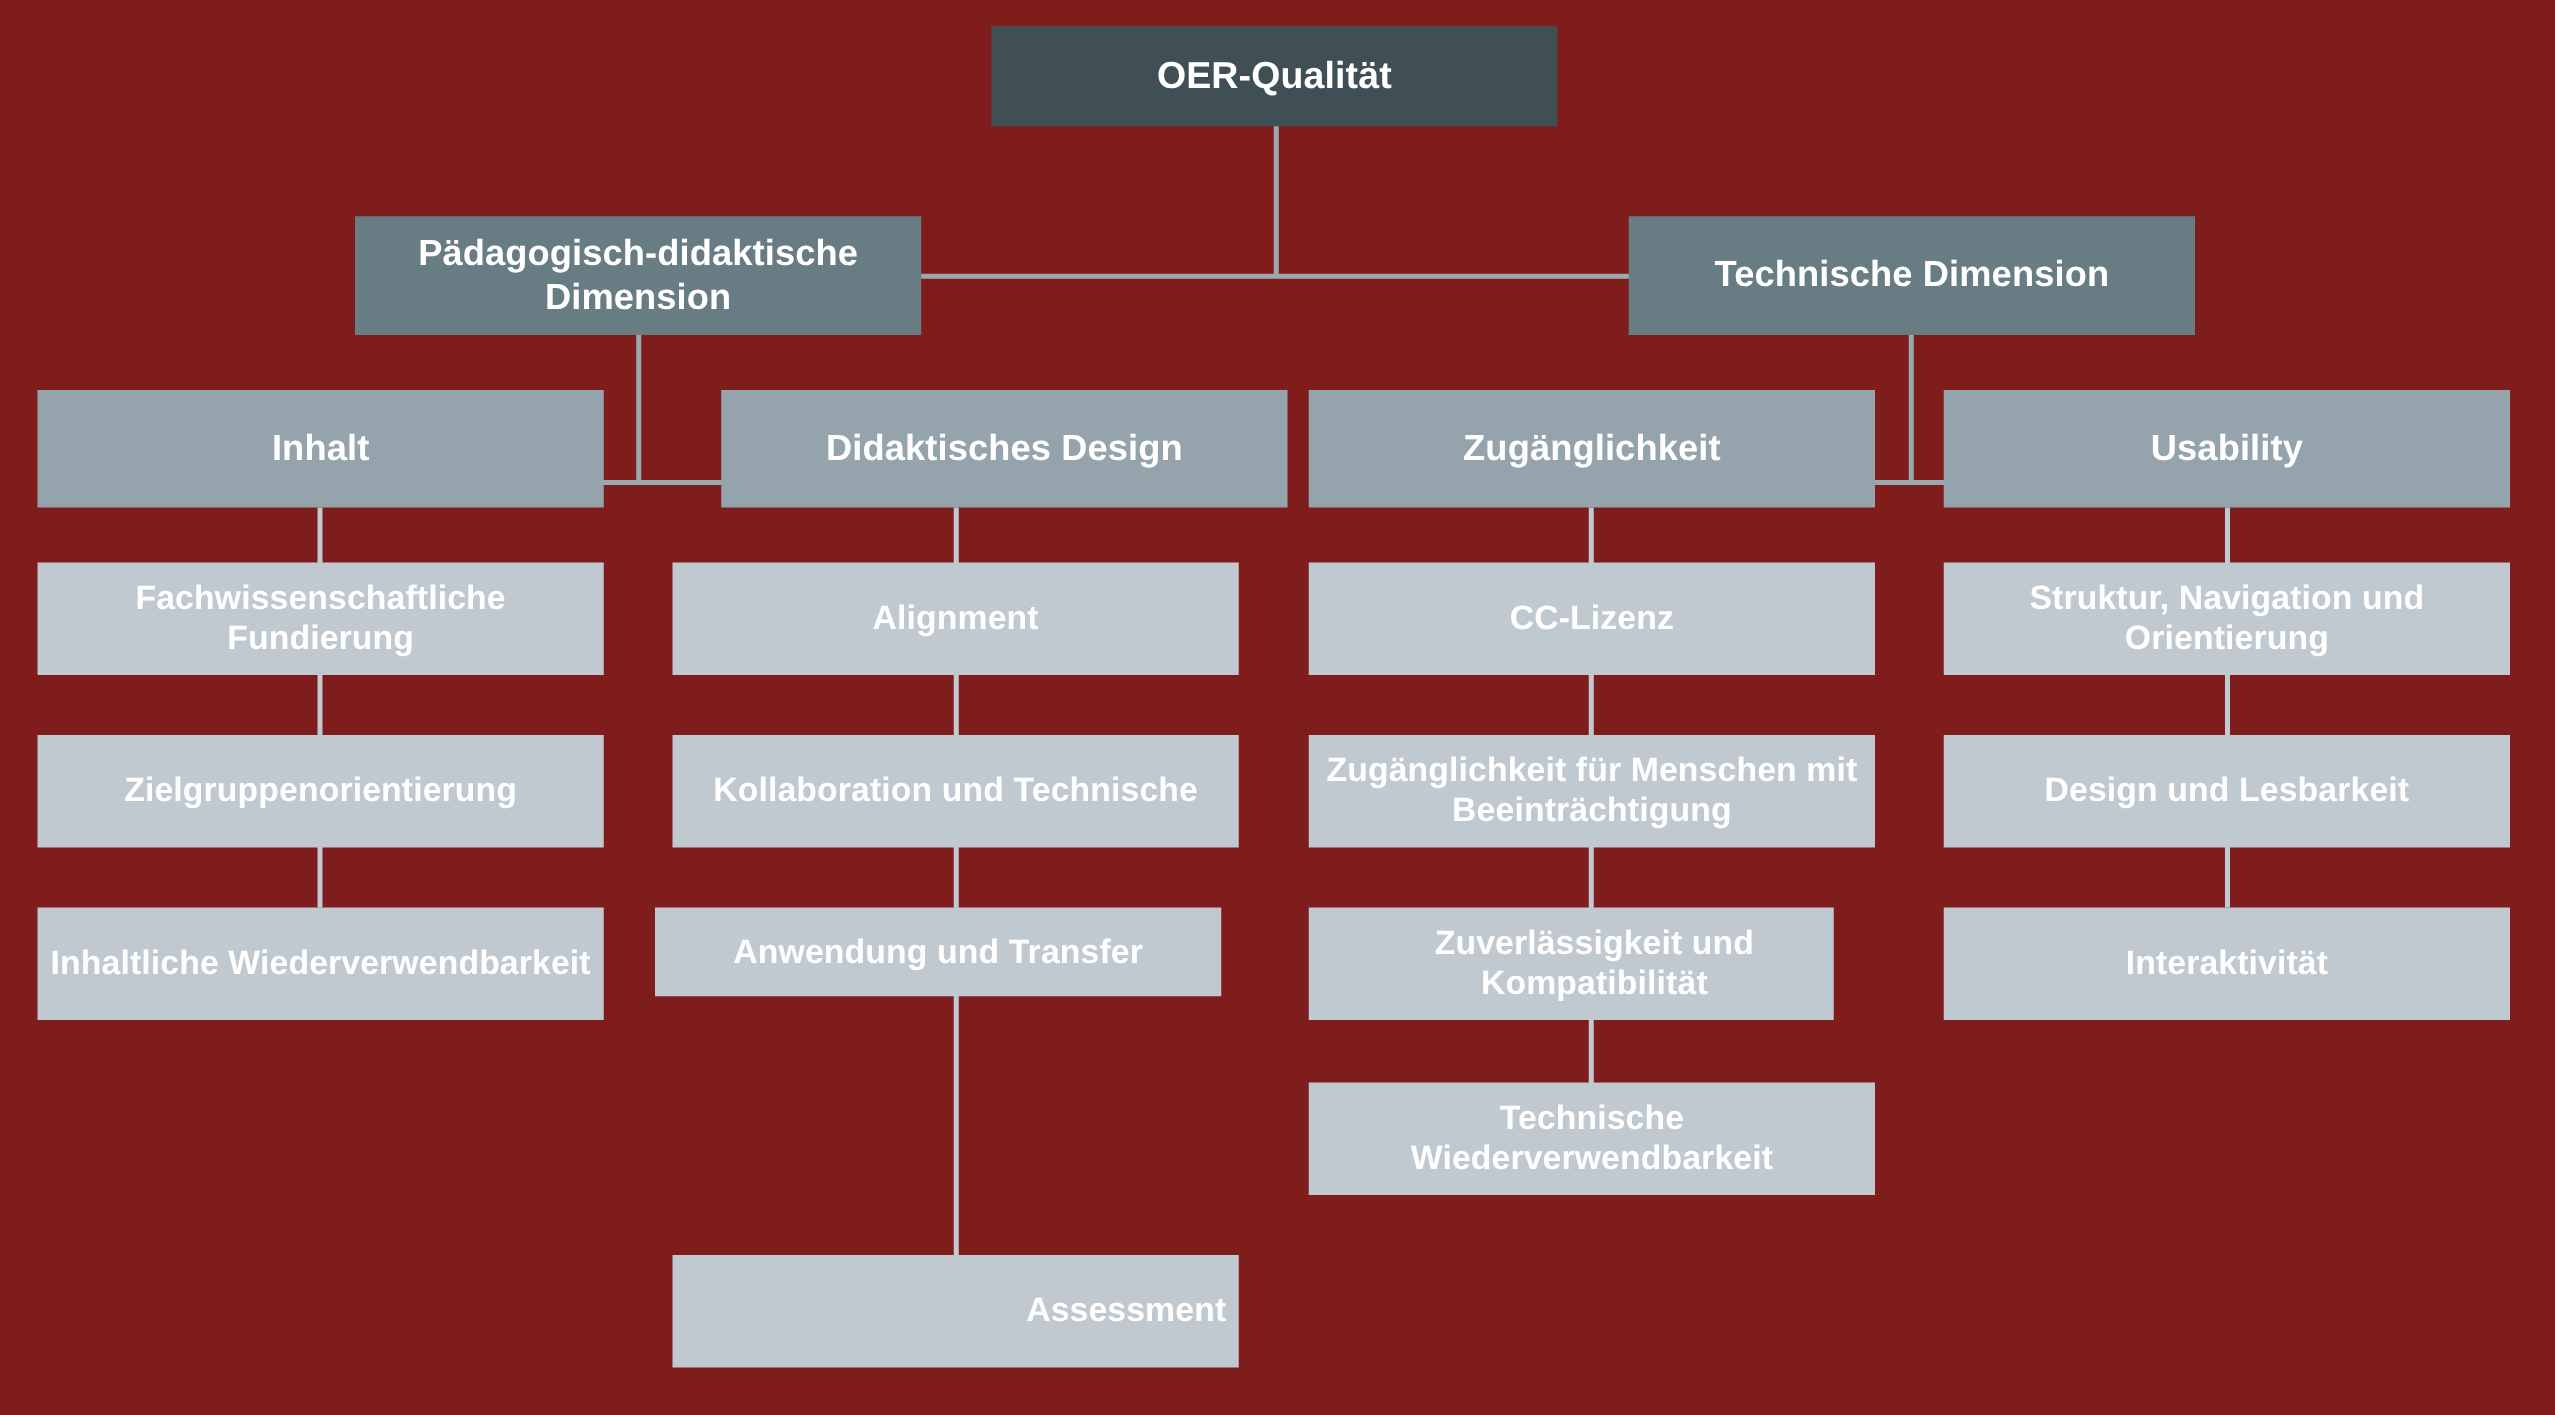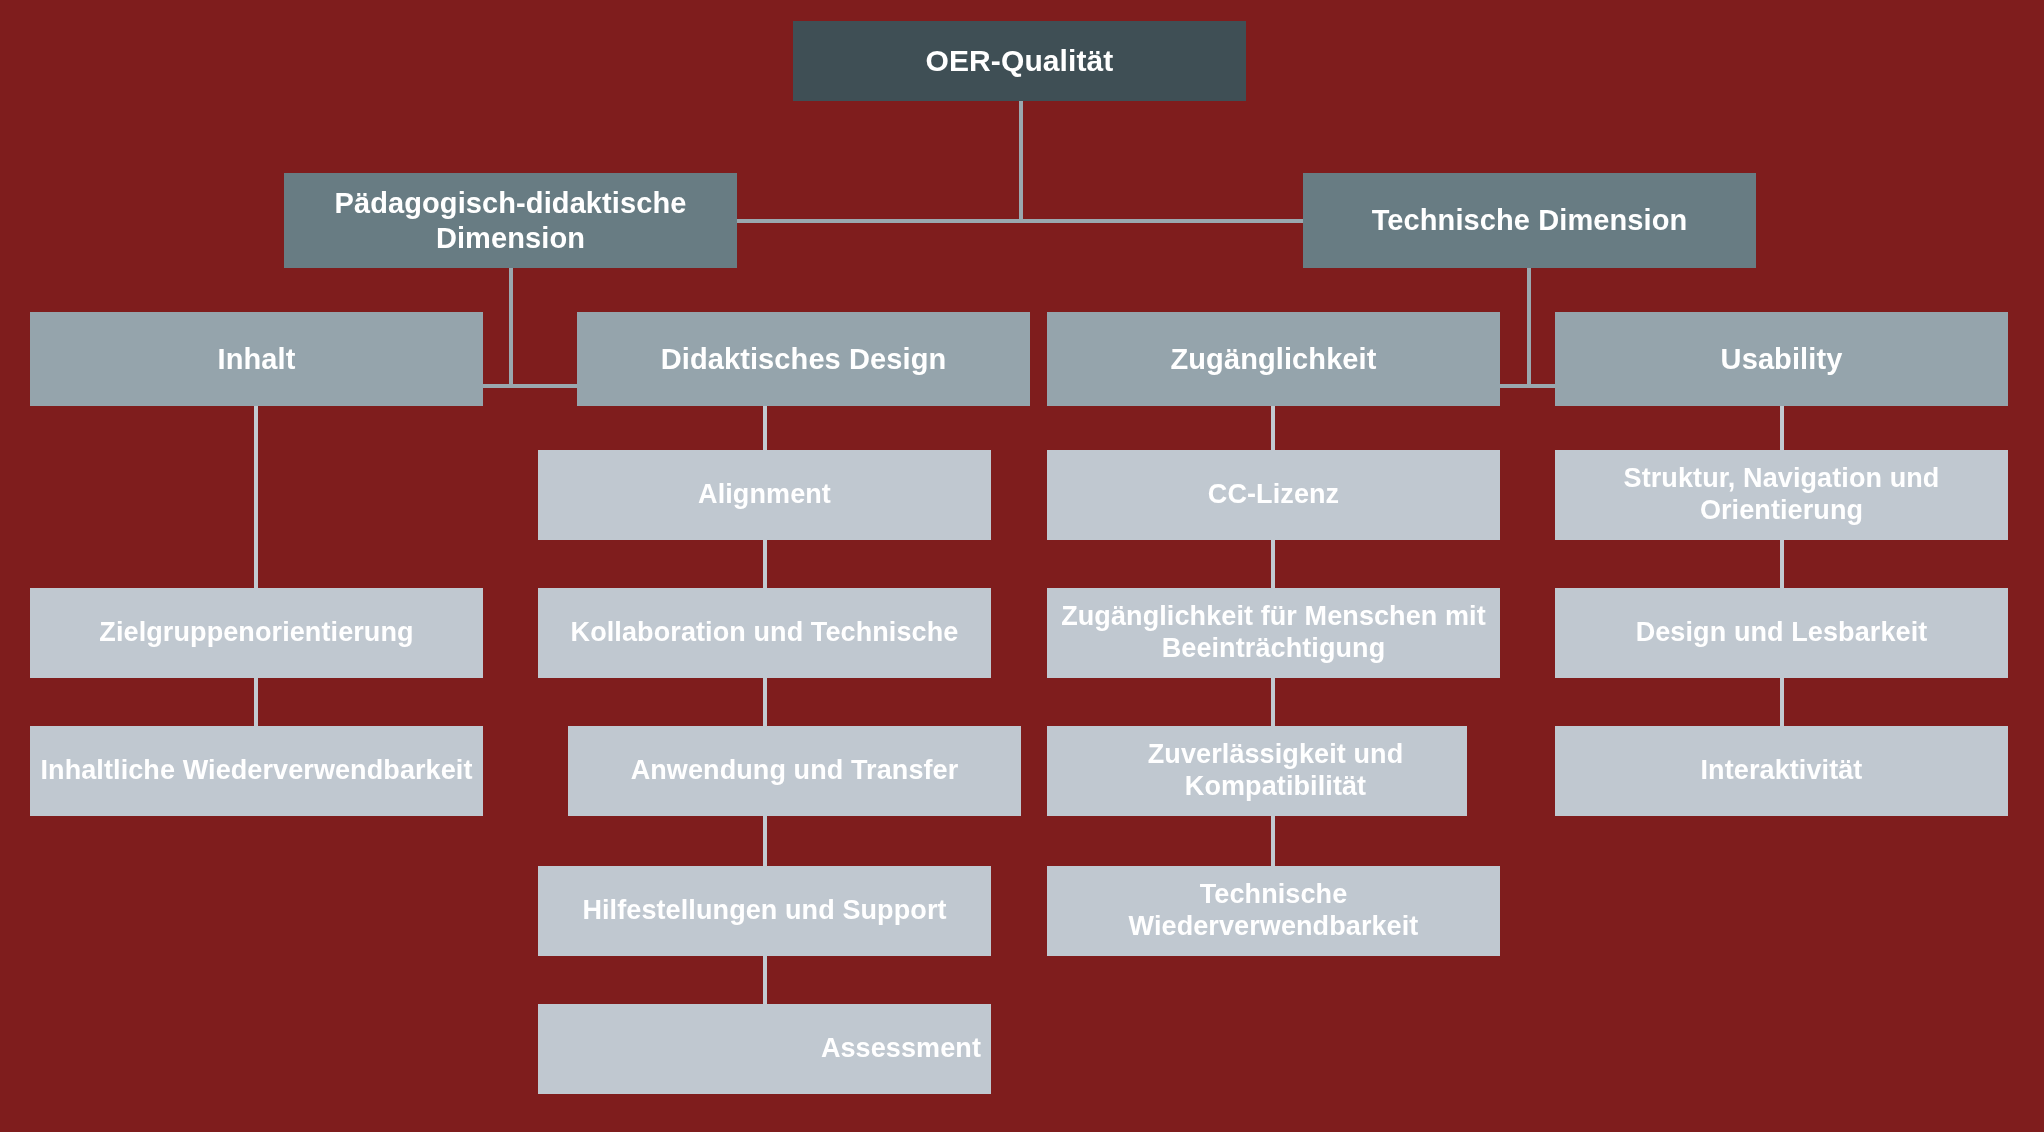--- a/index.html
+++ b/index.html
@@ -91,38 +91,38 @@
   </div>
 
   <div class="node lvl-cat" style="left:1047px; top:312px; width:453px; height:94px;">
     <span class="txt">Zugänglichkeit</span>
   </div>
 
   <div class="node lvl-cat" style="left:1555px; top:312px; width:453px; height:94px;">
     <span class="txt">Usability</span>
   </div>
 
+  <div class="node lvl-leaf" style="left:30px; top:450px; width:453px; height:90px;">
+    <span class="txt">Fachwissenschaftliche Fundierung</span>
+  </div>
   <div class="node lvl-leaf" style="left:30px; top:588px; width:453px; height:90px;">
     <span class="txt">Zielgruppenorientierung</span>
   </div>
   <div class="node lvl-leaf" style="left:30px; top:726px; width:453px; height:90px;">
     <span class="txt">Inhaltliche Wiederverwendbarkeit</span>
   </div>
 
   <div class="node lvl-leaf" style="left:538px; top:450px; width:453px; height:90px;">
     <span class="txt">Alignment</span>
   </div>
   <div class="node lvl-leaf" style="left:538px; top:588px; width:453px; height:90px;">
     <span class="txt">Kollaboration und Technische</span>
   </div>
-  <div class="node lvl-leaf" style="left:568px; top:726px; width:453px; height:90px;">
+  <div class="node lvl-leaf" style="left:524px; top:726px; width:453px; height:71px;">
     <span class="txt">Anwendung und Transfer</span>
-  </div>
-  <div class="node lvl-leaf" style="left:538px; top:866px; width:453px; height:90px;">
-    <span class="txt">Hilfestellungen und Support</span>
   </div>
   <div class="node lvl-leaf" style="left:538px; top:1004px; width:453px; height:90px;text-align:right;">
     <span class="txt">Assessment</span>
   </div>
 
   <div class="node lvl-leaf" style="left:1047px; top:450px; width:453px; height:90px;">
     <span class="txt">CC-Lizenz</span>
   </div>
   <div class="node lvl-leaf" style="left:1047px; top:588px; width:453px; height:90px;">
     <span class="txt">Zugänglichkeit für Menschen mit Beeinträchtigung</span>

